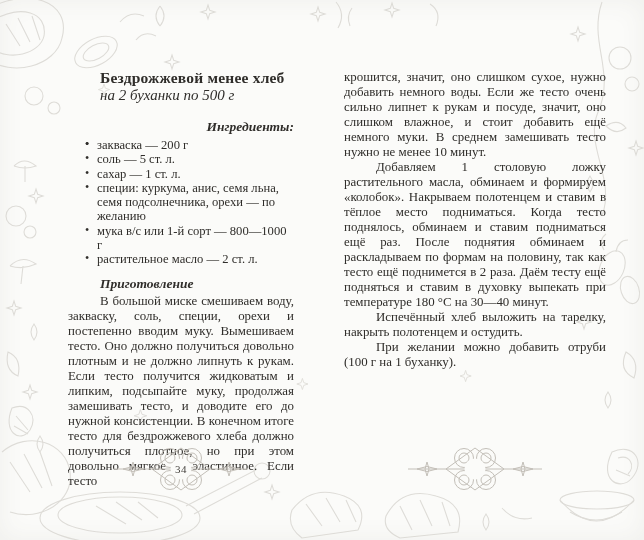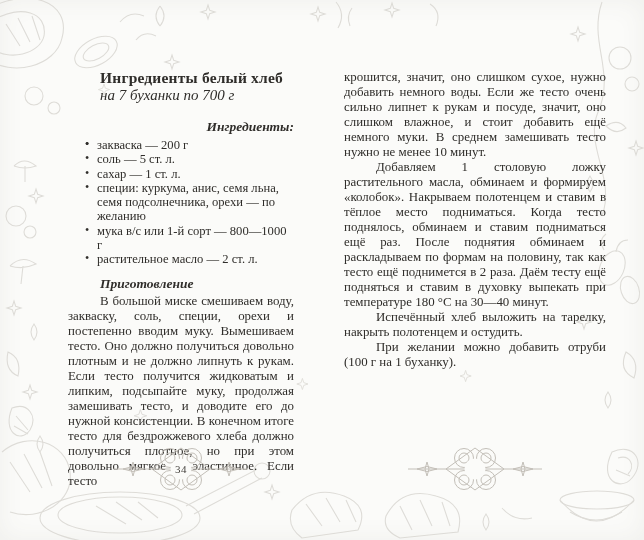--- a/index.html
+++ b/index.html
@@ -138,22 +138,22 @@
       <ellipse cx="612" cy="268" rx="12" ry="18" transform="rotate(24 612 268)"></ellipse>
       <ellipse cx="630" cy="290" rx="9" ry="14" transform="rotate(-18 630 290)"></ellipse>
       <path d="M604,250 q-6,-10 2,-16 M616,252 q2,-12 12,-12"></path>
       <use href="#star4" x="584" y="322"></use>
       <path d="M626,352 q14,8 8,26 q-16,-8 -8,-26 Z"></path>
       <use href="#leaf" x="608" y="408"></use>
     </g>
   </svg>
 
   <div class="page-col left-col">
-    <div class="title">Ингредиенты белый хлеб</div>
-    <div class="subtitle">на 7 буханки по 700 г</div>
+    <div class="title">Бездрожжевой менее хлеб</div>
+    <div class="subtitle">на 2 буханки по 500 г</div>
 
     <div class="sec-head ing-head">Ингредиенты:</div>
 
     <ul class="ingredients">
       <li><span class="bullet">•</span></li>
       <li><span class="bullet">•</span><span>закваска — 200 г</span></li>
       <li><span class="bullet">•</span><span>соль — 5 ст. л.</span></li>
       <li><span class="bullet">•</span><span>сахар — 1 ст. л.</span></li>
       <li><span class="bullet">•</span><span>специи: куркума, анис, семя льна, семя подсолнечника, орехи — по желанию</span></li>
       <li><span class="bullet">•</span><span>мука в/с или 1-й сорт — 800—1000 г</span></li>

